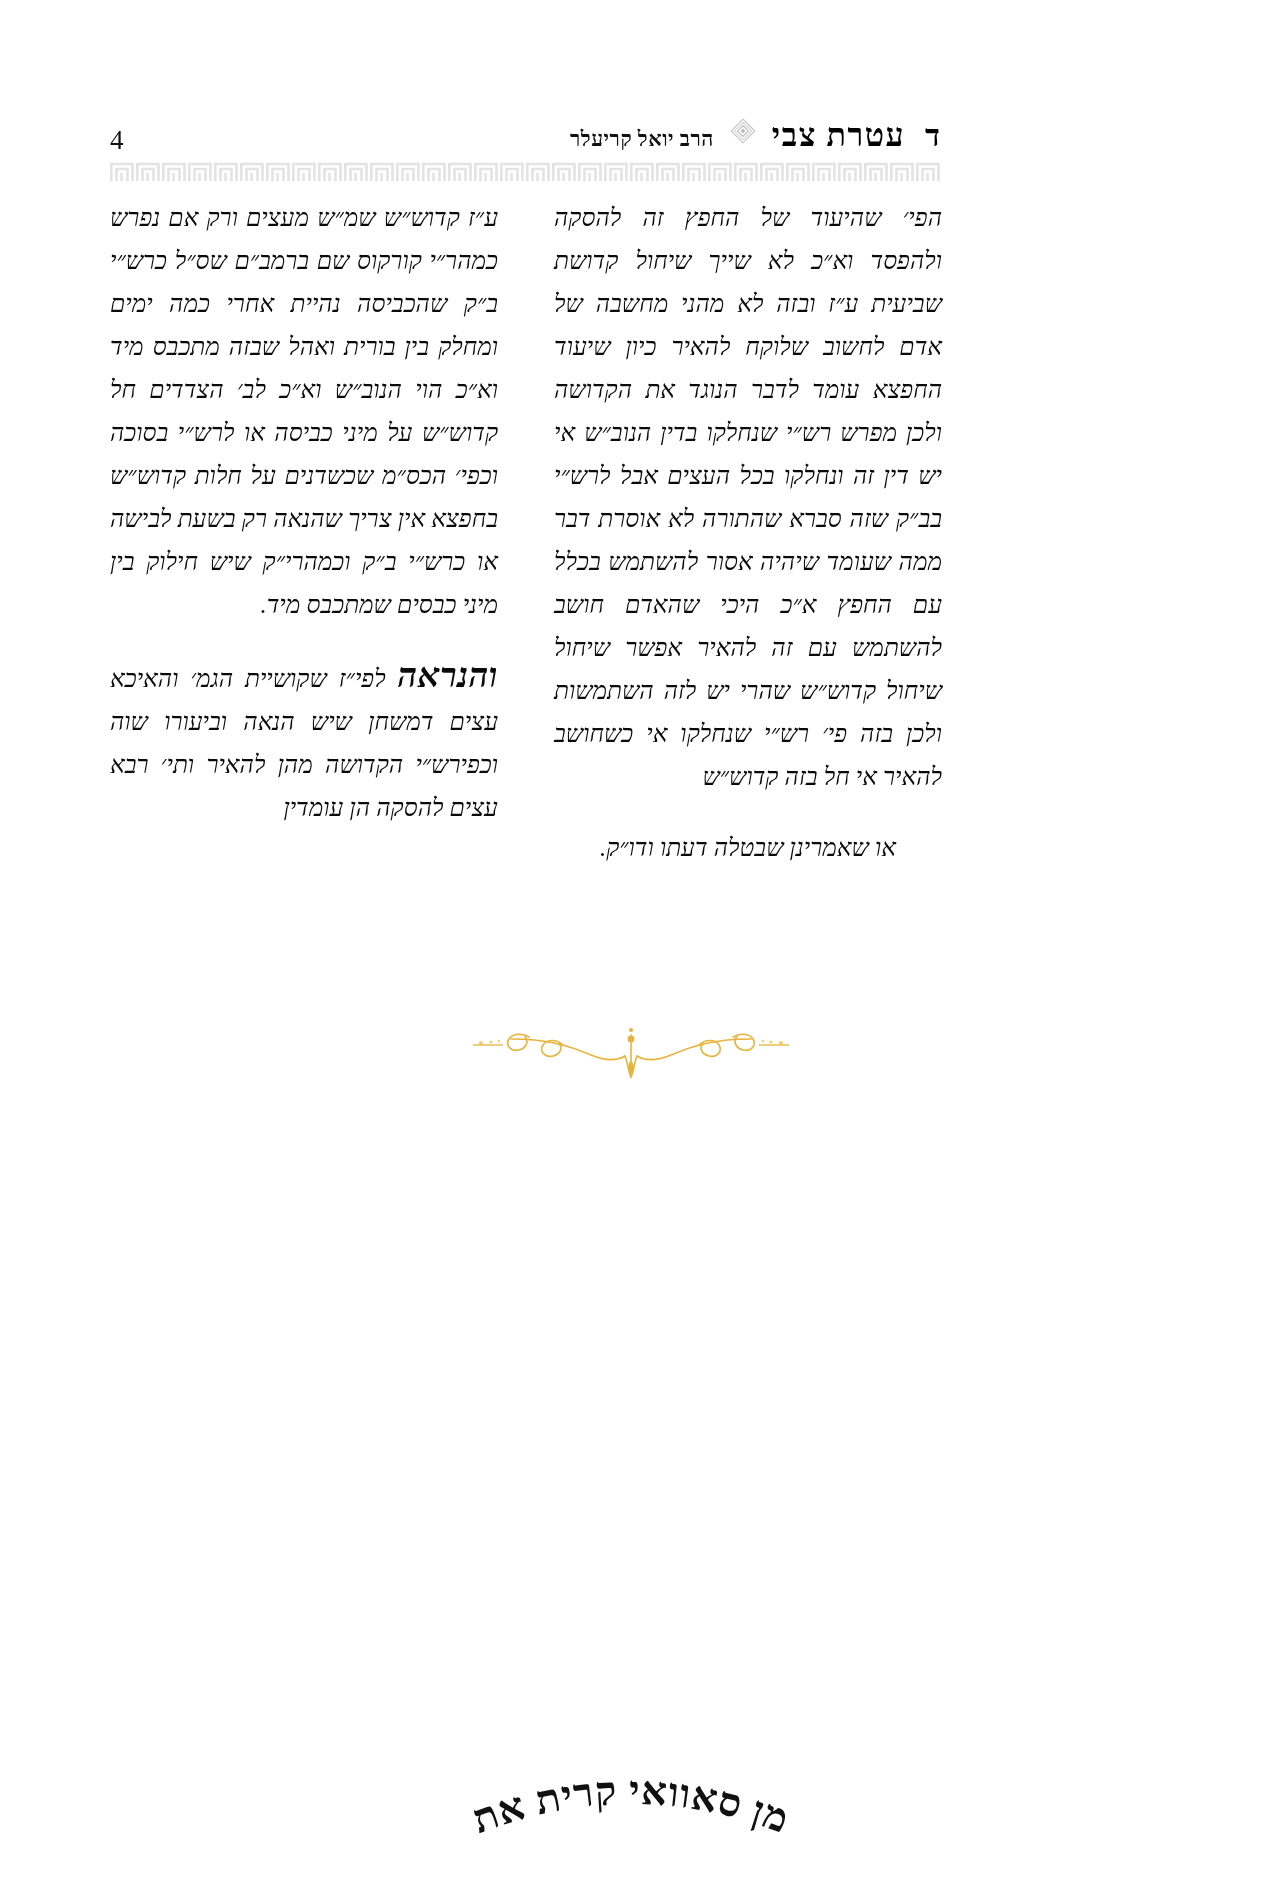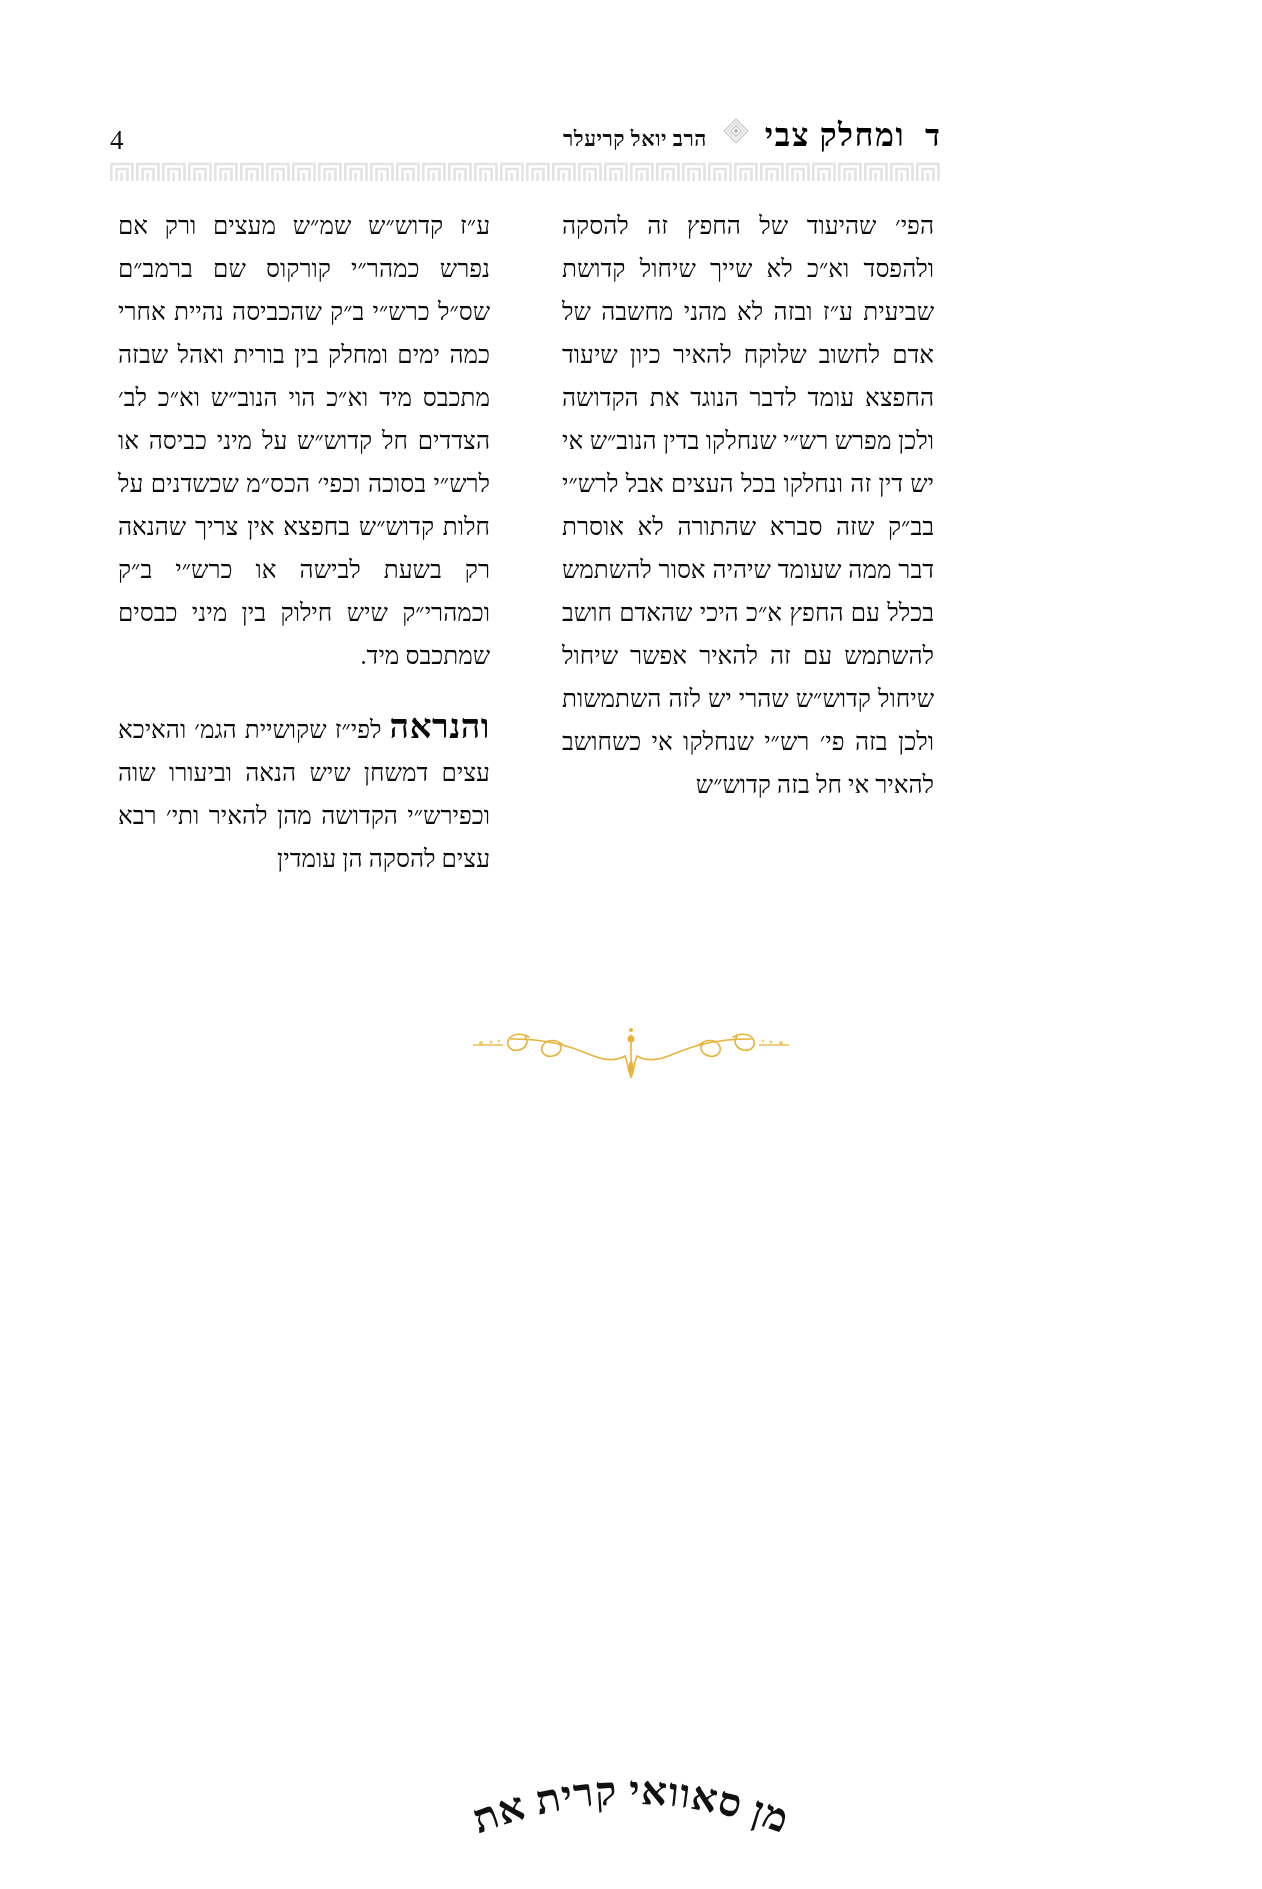--- a/index.html
+++ b/index.html
@@ -105,21 +105,22 @@
     width: 388px;
     direction: rtl;
     text-align: justify;
     text-align-last: auto;
     font-family: "Liberation Serif", "DejaVu Serif", serif;
     font-size: 24.5px;
     line-height: 43px;
     color: #0a0a0a;
   }
   .col p {
-    margin: 8px;
+    margin: 0;
+    font-style: italic;
   }
   .col p + p {
     margin-top: 28px;
   }
   .p-center-last {
     text-align-last: center;
   }
   .lead {
     font-weight: bold;
     font-size: 34px;
@@ -159,21 +160,21 @@
 </style>
 </head>
 <body>
 
 <div class="page">
 
   <div class="header">
     <div class="folio">4</div>
     <div class="running-head">
       <span class="rh-letter">ד</span>
-      <span class="rh-book">ומחלק צבי</span>
+      <span class="rh-book">עטרת צבי</span>
       <span class="rh-diamond">
         <svg width="26" height="26" viewBox="0 0 26 26" aria-hidden="true">
           <g fill="none" stroke="#c9c9c9" stroke-width="1.3">
             <rect x="13" y="1.2" width="16.7" height="16.7" transform="rotate(45 13 1.2)"></rect>
           </g>
           <g fill="none" stroke="#d4d4d4" stroke-width="1.1">
             <rect x="13" y="4.4" width="12.2" height="12.2" transform="rotate(45 13 4.4)"></rect>
           </g>
           <g fill="none" stroke="#bdbdbd" stroke-width="1.1">
             <rect x="13" y="7.6" width="7.6" height="7.6" transform="rotate(45 13 7.6)"></rect>
@@ -204,20 +205,21 @@
 
   <div class="body-cols">
 
     <div class="col">
       <p><span>ע״ז קדוש״ש שמ״ש מעצים ורק אם נפרש כמהר״י קורקוס שם ברמב״ם שס״ל כרש״י ב״ק שהכביסה נהיית אחרי כמה ימים ומחלק בין בורית ואהל שבזה מתכבס מיד וא״כ הוי הנוב״ש וא״כ לב׳ הצדדים חל קדוש״ש על מיני כביסה או לרש״י בסוכה וכפי׳ הכס״מ שכשדנים על חלות קדוש״ש בחפצא אין צריך שהנאה רק בשעת לבישה או כרש״י ב״ק וכמהרי״ק שיש חילוק בין מיני כבסים שמתכבס מיד.</span></p>
       <p><span class="lead">והנראה</span><span> לפי״ז שקושיית הגמ׳ והאיכא עצים דמשחן שיש הנאה וביעורו שוה וכפירש״י הקדושה מהן להאיר ותי׳ רבא עצים להסקה הן עומדין</span></p>
     </div>
 
     <div class="col">
       <p><span>הפי׳ שהיעוד של החפץ זה להסקה ולהפסד וא״כ לא שייך שיחול קדושת שביעית ע״ז ובזה לא מהני מחשבה של אדם לחשוב שלוקח להאיר כיון שיעוד החפצא עומד לדבר הנוגד את הקדושה ולכן מפרש רש״י שנחלקו בדין הנוב״ש אי יש דין זה ונחלקו בכל העצים אבל לרש״י בב״ק שזה סברא שהתורה לא אוסרת דבר ממה שעומד שיהיה אסור להשתמש בכלל עם החפץ א״כ היכי שהאדם חושב להשתמש עם זה להאיר אפשר שיחול שיחול קדוש״ש שהרי יש לזה השתמשות ולכן בזה פי׳ רש״י שנחלקו אי כשחושב להאיר אי חל בזה קדוש״ש</span></p>
+      <p class="p-center-last"><span>או שאמרינן שבטלה דעתו ודו״ק.</span></p>
     </div>
 
   </div>
 
   <div class="flourish">
     <svg width="360" height="72" viewBox="0 0 360 72" aria-hidden="true">
       <g stroke="#e8b33c" fill="none" stroke-width="1.6" stroke-linecap="round">
 
         <path d="M60 24 C 96 24, 116 30, 140 40 C 152 45, 164 47, 174 41"></path>
         <path d="M78 22 C 72 18, 62 18, 58 24 C 54 30, 60 37, 68 35 C 76 33, 78 25, 74 22"></path>

